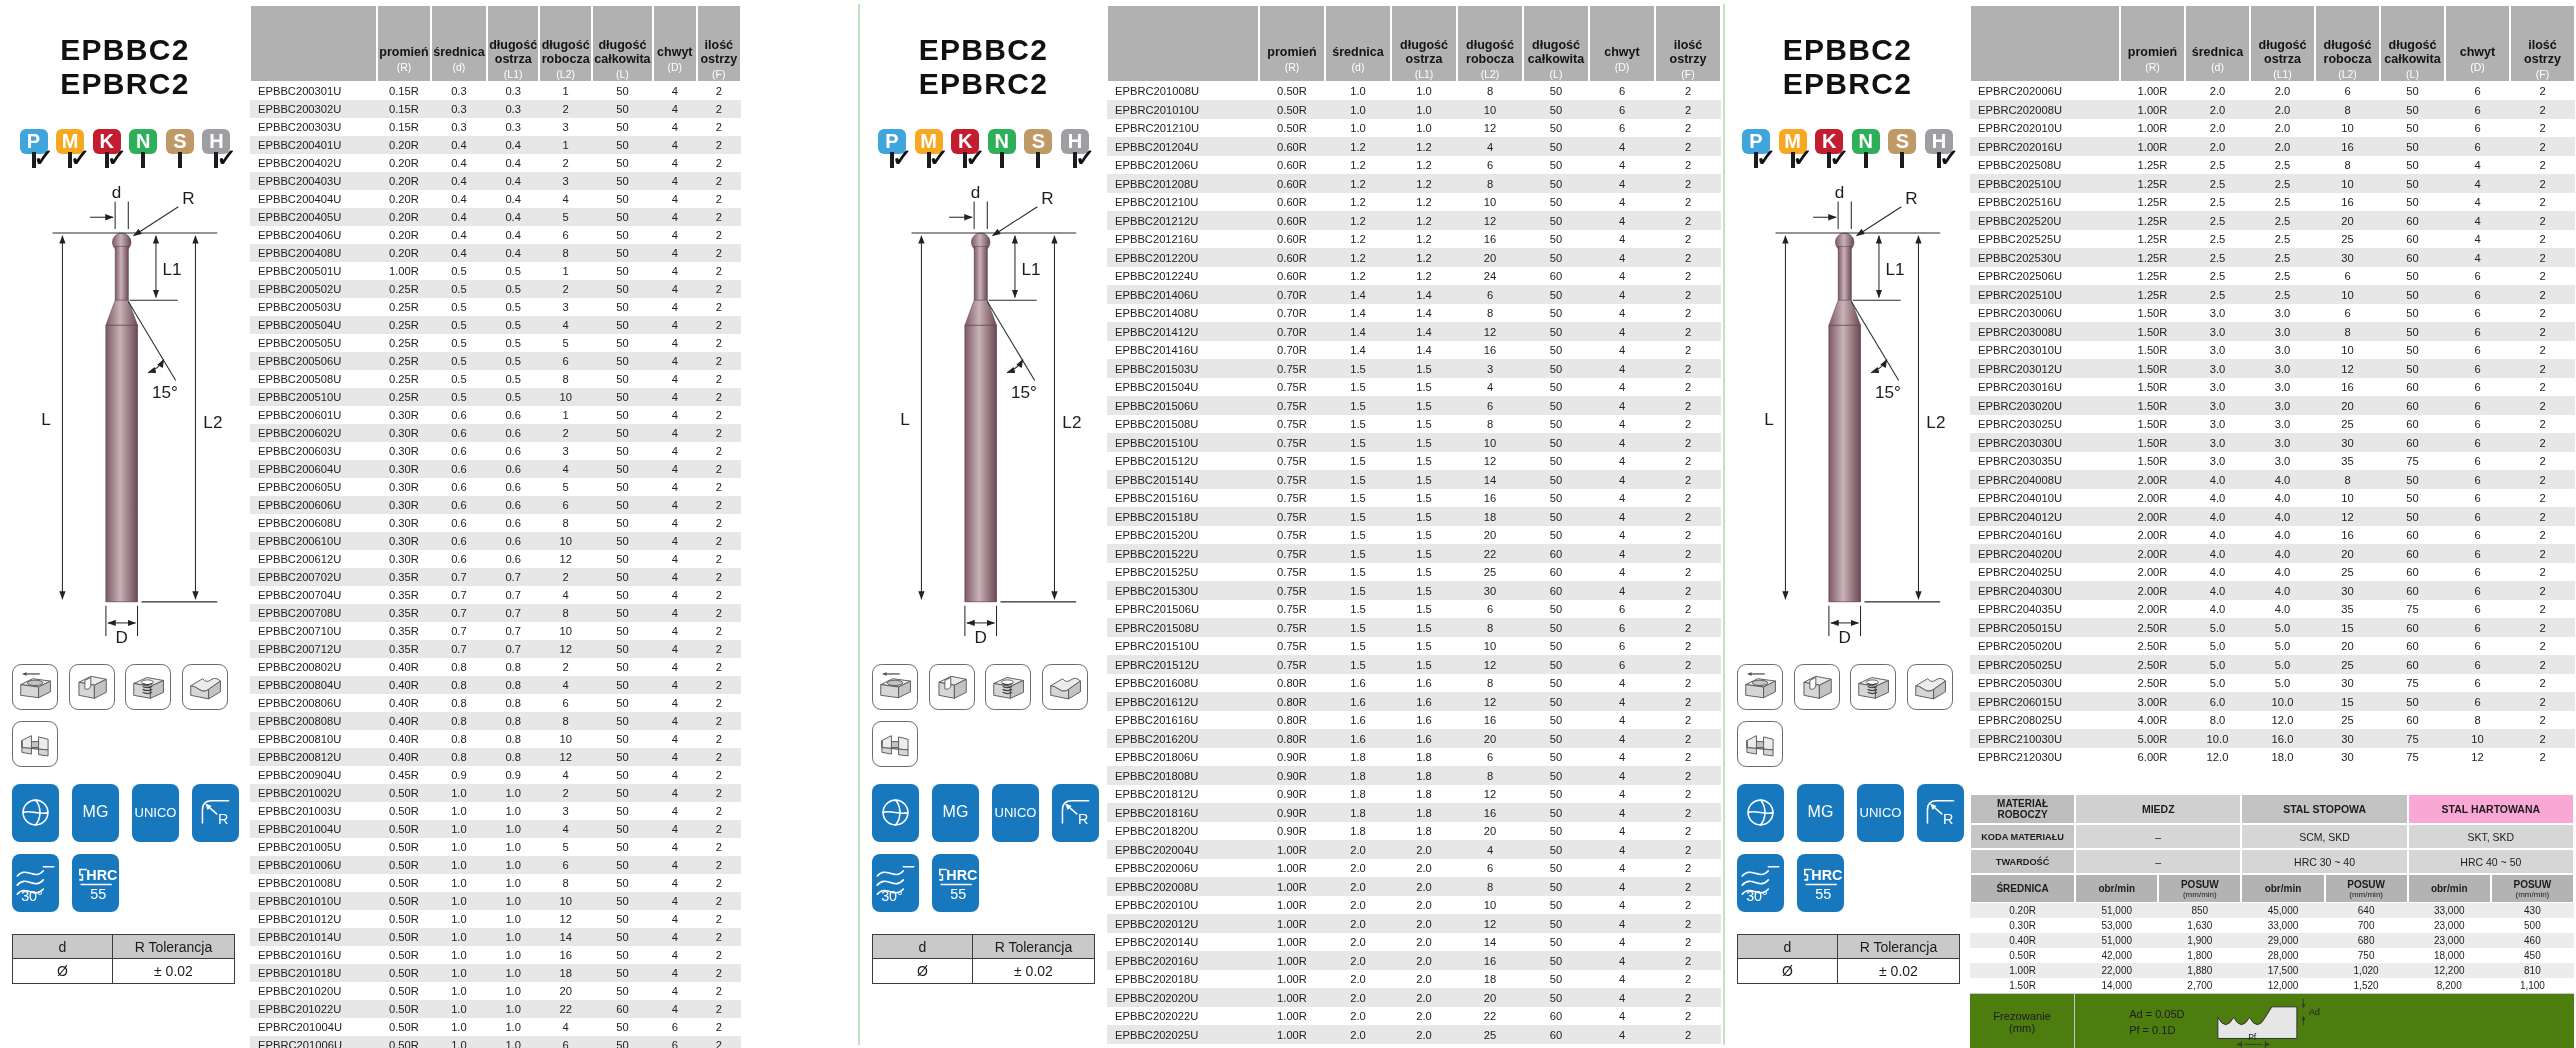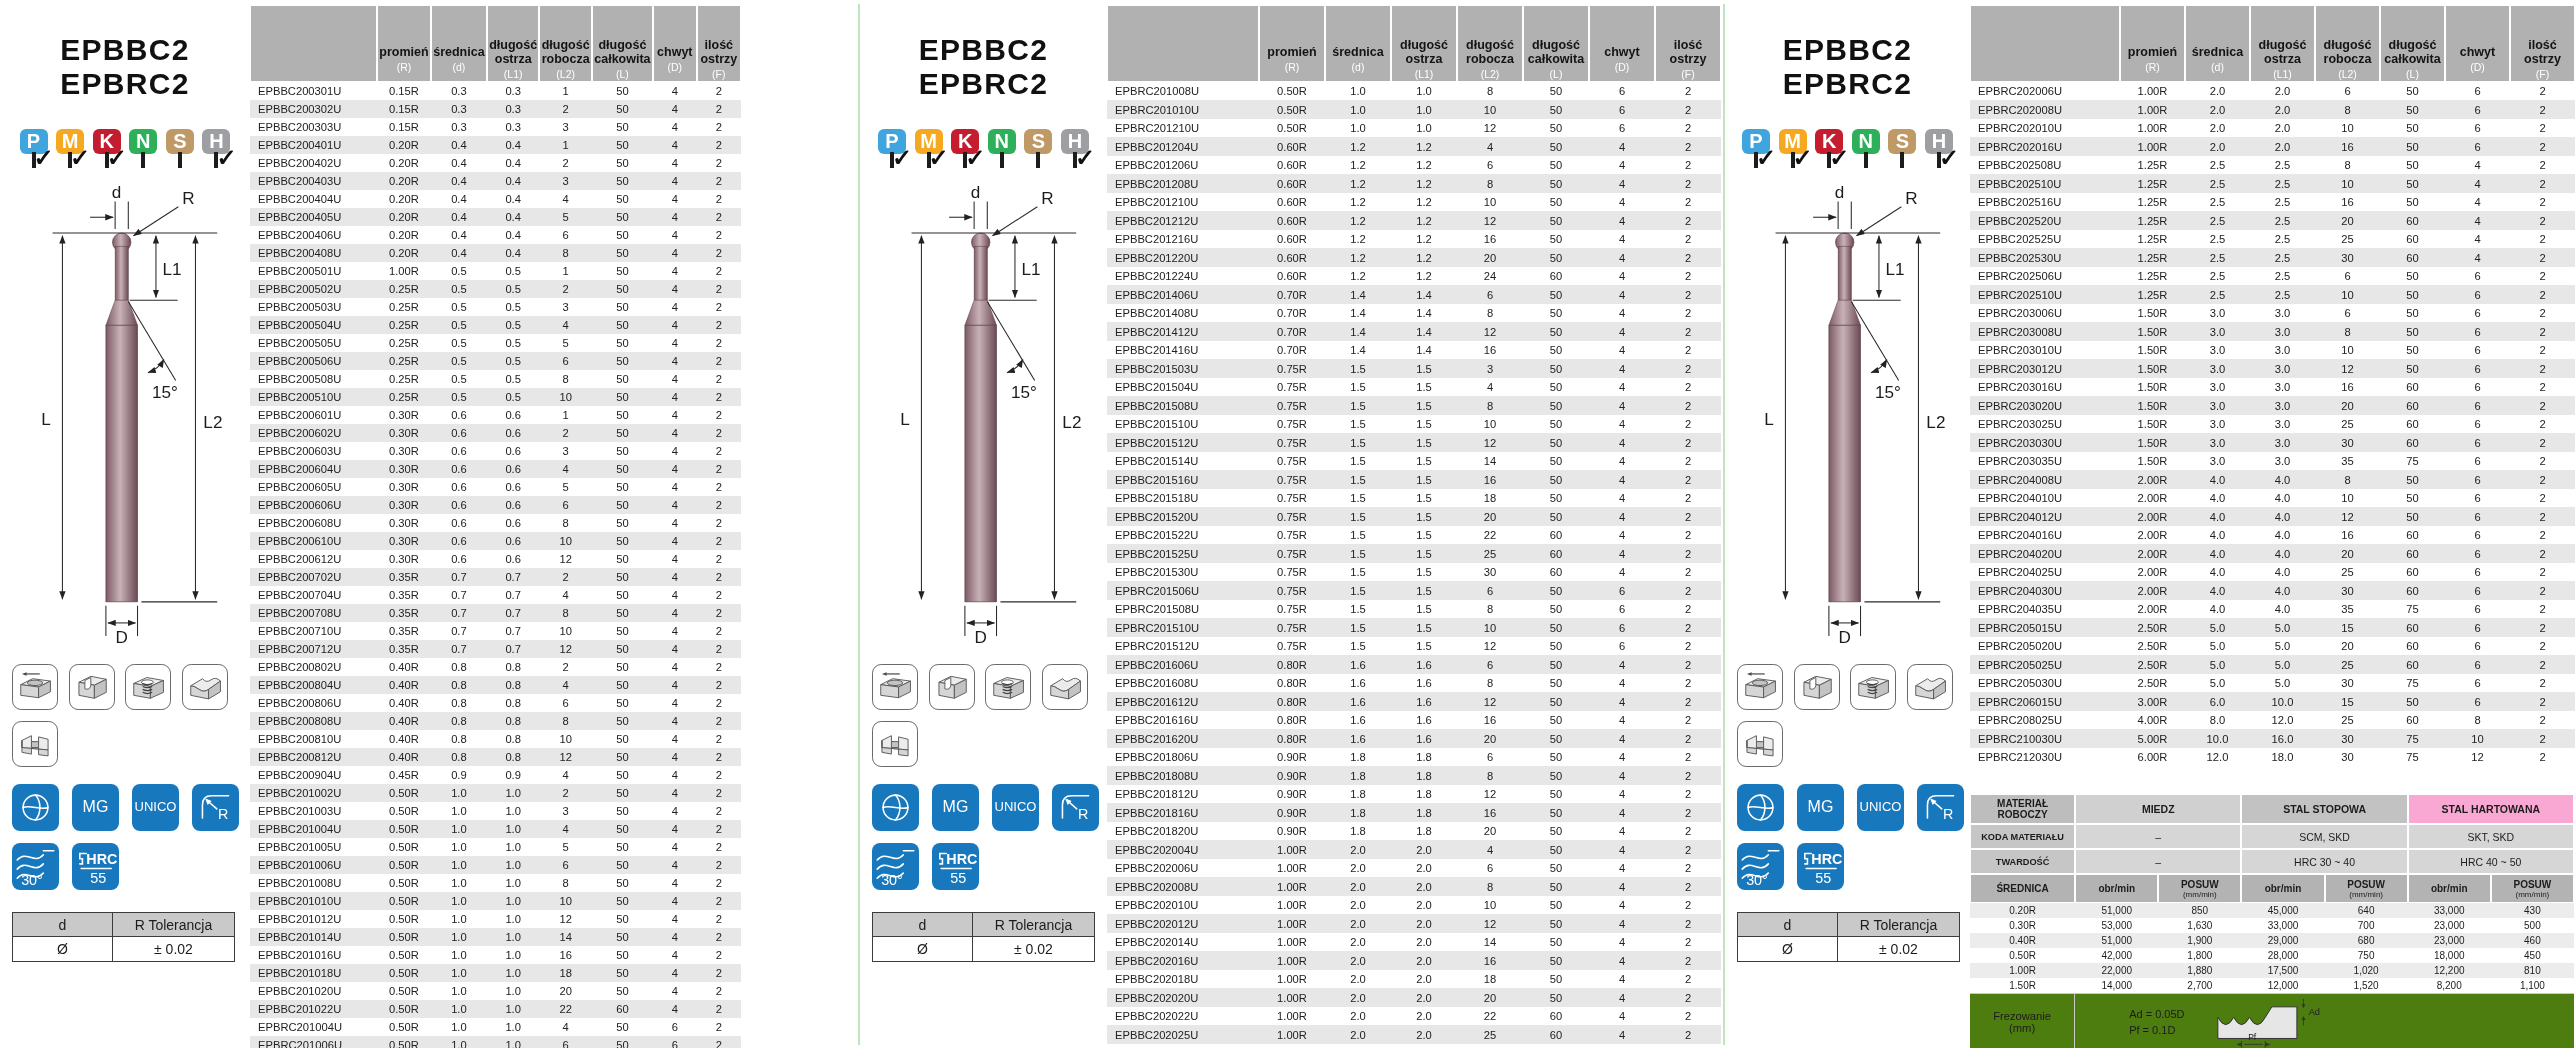--- a/index.html
+++ b/index.html
@@ -31,21 +31,21 @@
   .ops { display:flex; flex-wrap:wrap; gap:10.5px; margin:20px 0 0 12px; width:224px; }
   .op { width:46px; height:46px; border:1.3px solid #6a6a6a; border-radius:9.2px; background:#fff; display:flex; align-items:center; justify-content:center; }
   .op svg { width:38px; height:38px; }
   .opA { fill:#ececec; stroke:#5a5a5a; stroke-width:1.6; stroke-linejoin:round; }
   .opB { fill:#d6d6d6; stroke:#5a5a5a; stroke-width:1.6; stroke-linejoin:round; }
   .opC { fill:#c3c3c3; stroke:#5a5a5a; stroke-width:1.6; stroke-linejoin:round; }
   .opL { fill:none; stroke:#444; stroke-width:2; }
 
   .badges { display:flex; gap:13px; margin:17px 0 0 12px; }
   .badges2 { margin-top:12px; }
-  .badge { width:47px; height:47px; border-radius:8px; background:#1878bd; color:#fff; display:flex; flex-direction:column;
+  .badge { width:47px; height:58px; border-radius:8px; background:#1878bd; color:#fff; display:flex; flex-direction:column;
            align-items:center; justify-content:center; font-size:16px; text-align:center; line-height:1.05; }
   .badge svg { width:47px; height:47px; display:block; }
   .bline { stroke:#fff; stroke-width:2.4; fill:none; stroke-linecap:round; }
   .btxt { fill:#fff; font-size:22px; font-family:"Liberation Sans", sans-serif; }
 
   .toltab { margin:22.4px 0 0 12px; border-collapse:collapse; width:223px; }
   .toltab th, .toltab td { border:1.3px solid #3c3c3c; text-align:center; font-size:14px; height:24.4px; }
   .toltab th { background:#c9c9c9; font-weight:400; }
   .toltab td { background:#fff; }
 
@@ -1293,20 +1293,30 @@
               <td>EPBBC201504U</td>
               <td>0.75R</td>
               <td>1.5</td>
               <td>1.5</td>
               <td>4</td>
               <td>50</td>
               <td>4</td>
               <td>2</td>
             </tr>
             <tr>
+              <td>EPBBC201506U</td>
+              <td>0.75R</td>
+              <td>1.5</td>
+              <td>1.5</td>
+              <td>6</td>
+              <td>50</td>
+              <td>4</td>
+              <td>2</td>
+            </tr>
+            <tr>
               <td>EPBBC201508U</td>
               <td>0.75R</td>
               <td>1.5</td>
               <td>1.5</td>
               <td>8</td>
               <td>50</td>
               <td>4</td>
               <td>2</td>
             </tr>
             <tr>
@@ -1430,30 +1440,20 @@
               <td>2</td>
             </tr>
             <tr>
               <td>EPBRC201512U</td>
               <td>0.75R</td>
               <td>1.5</td>
               <td>1.5</td>
               <td>12</td>
               <td>50</td>
               <td>6</td>
-              <td>2</td>
-            </tr>
-            <tr>
-              <td>EPBBC201606U</td>
-              <td>0.80R</td>
-              <td>1.6</td>
-              <td>1.6</td>
-              <td>6</td>
-              <td>50</td>
-              <td>4</td>
               <td>2</td>
             </tr>
             <tr>
               <td>EPBBC201608U</td>
               <td>0.80R</td>
               <td>1.6</td>
               <td>1.6</td>
               <td>8</td>
               <td>50</td>
               <td>4</td>

